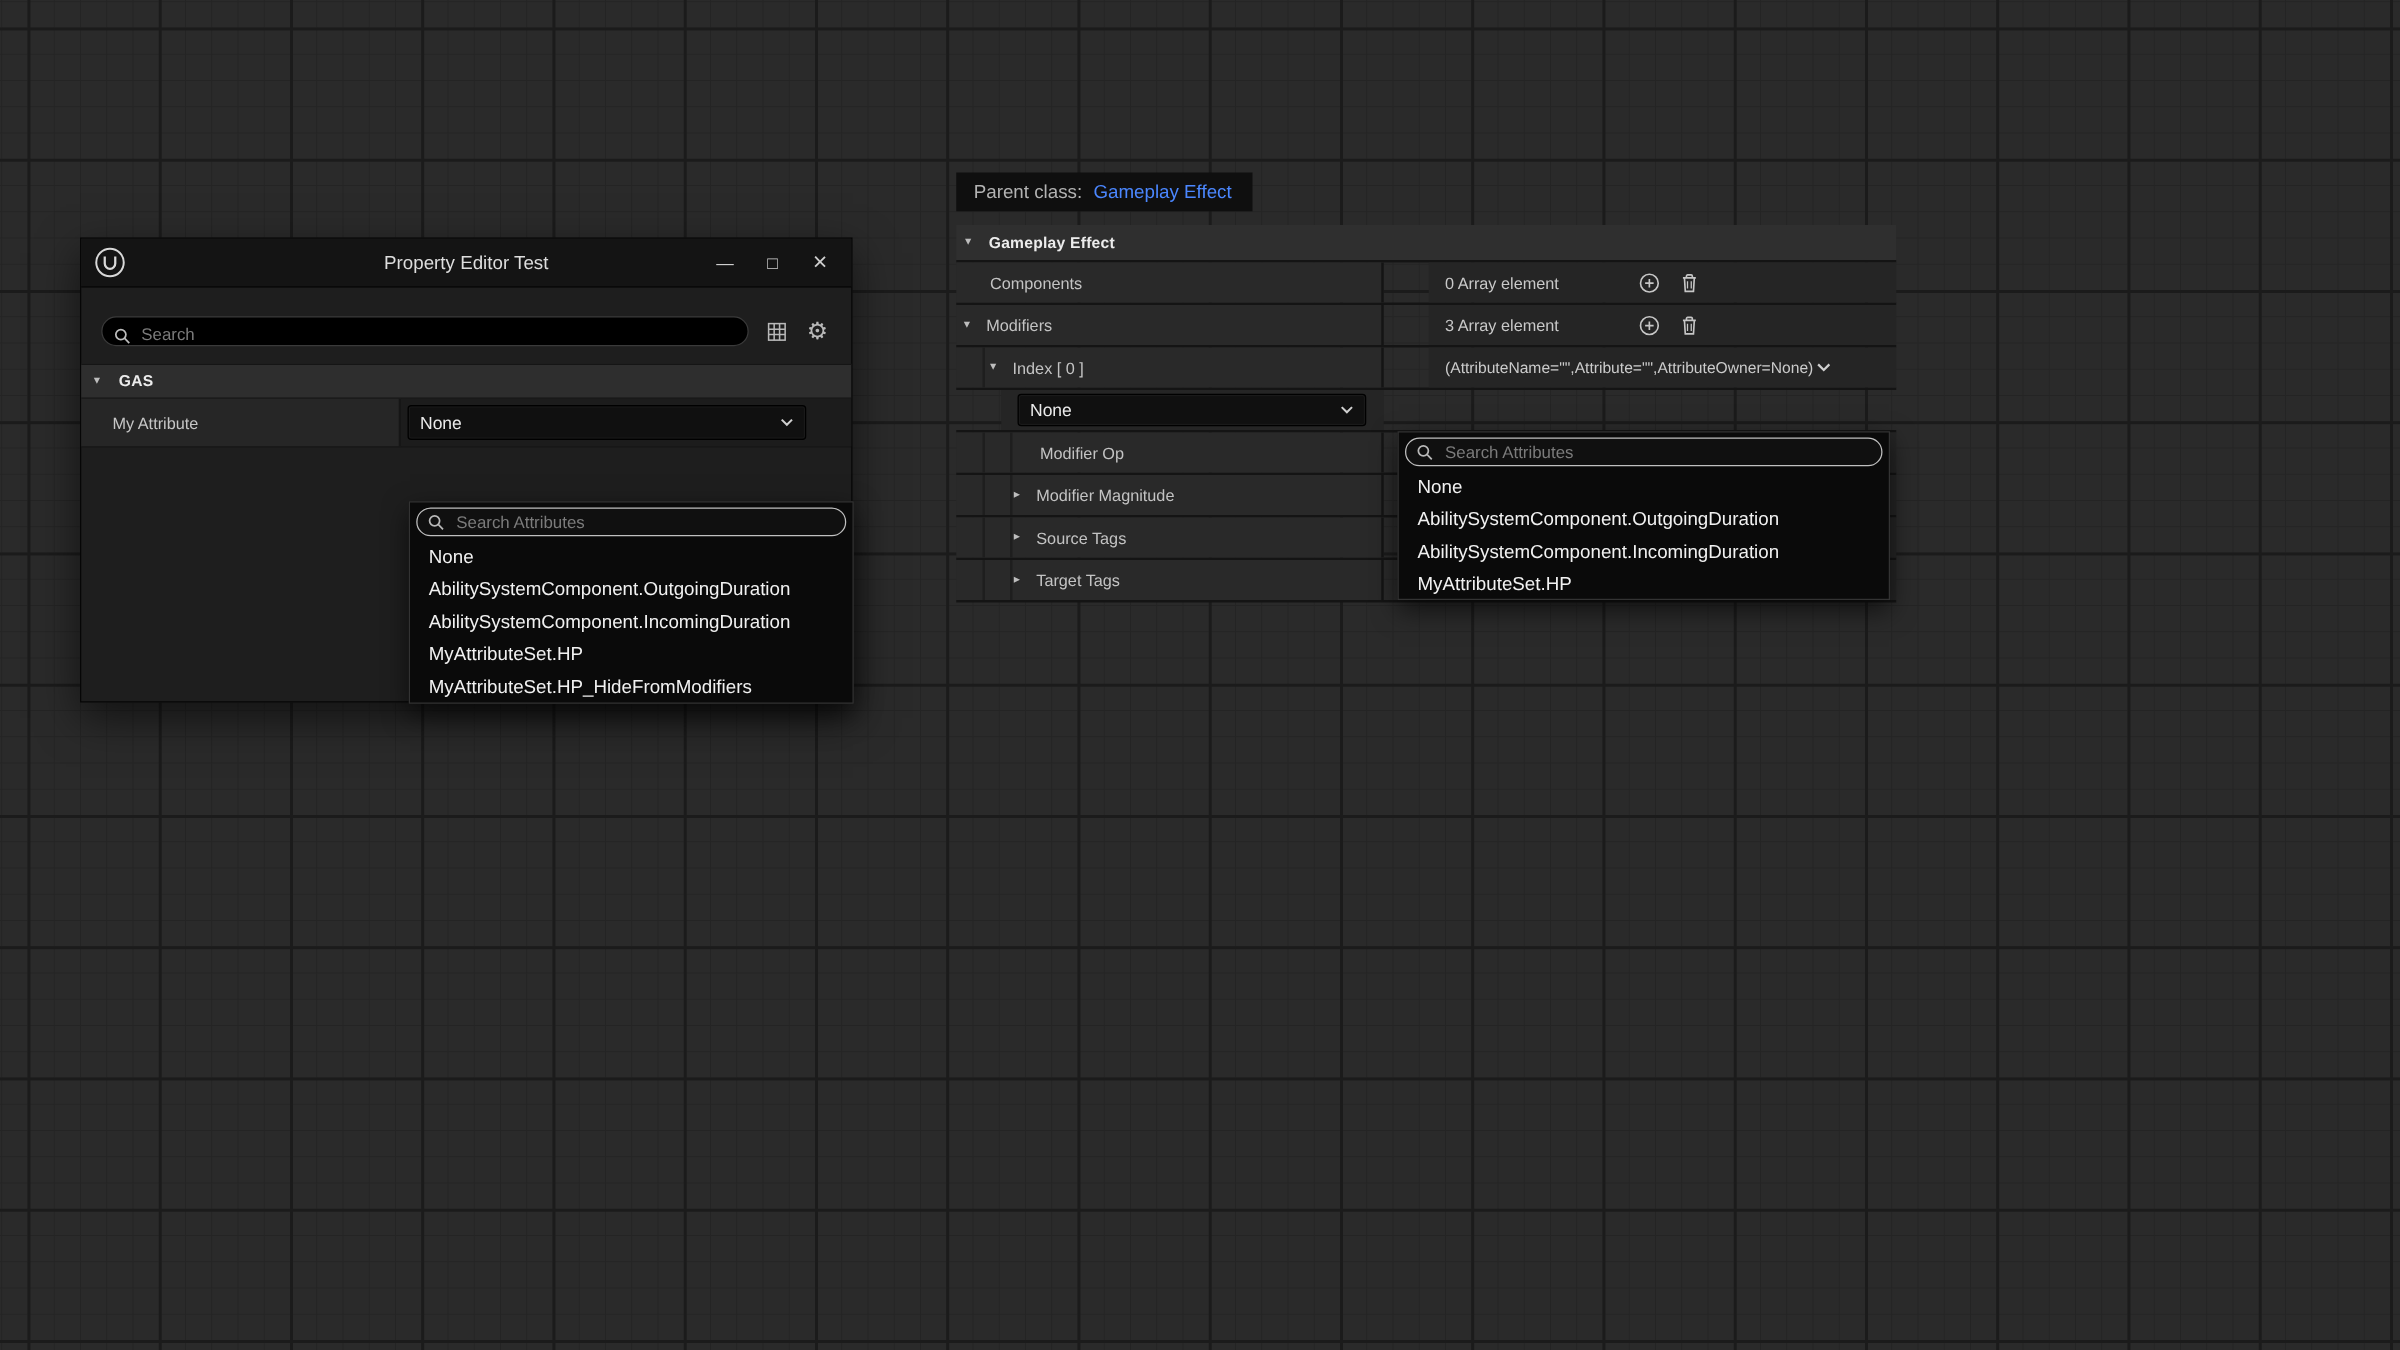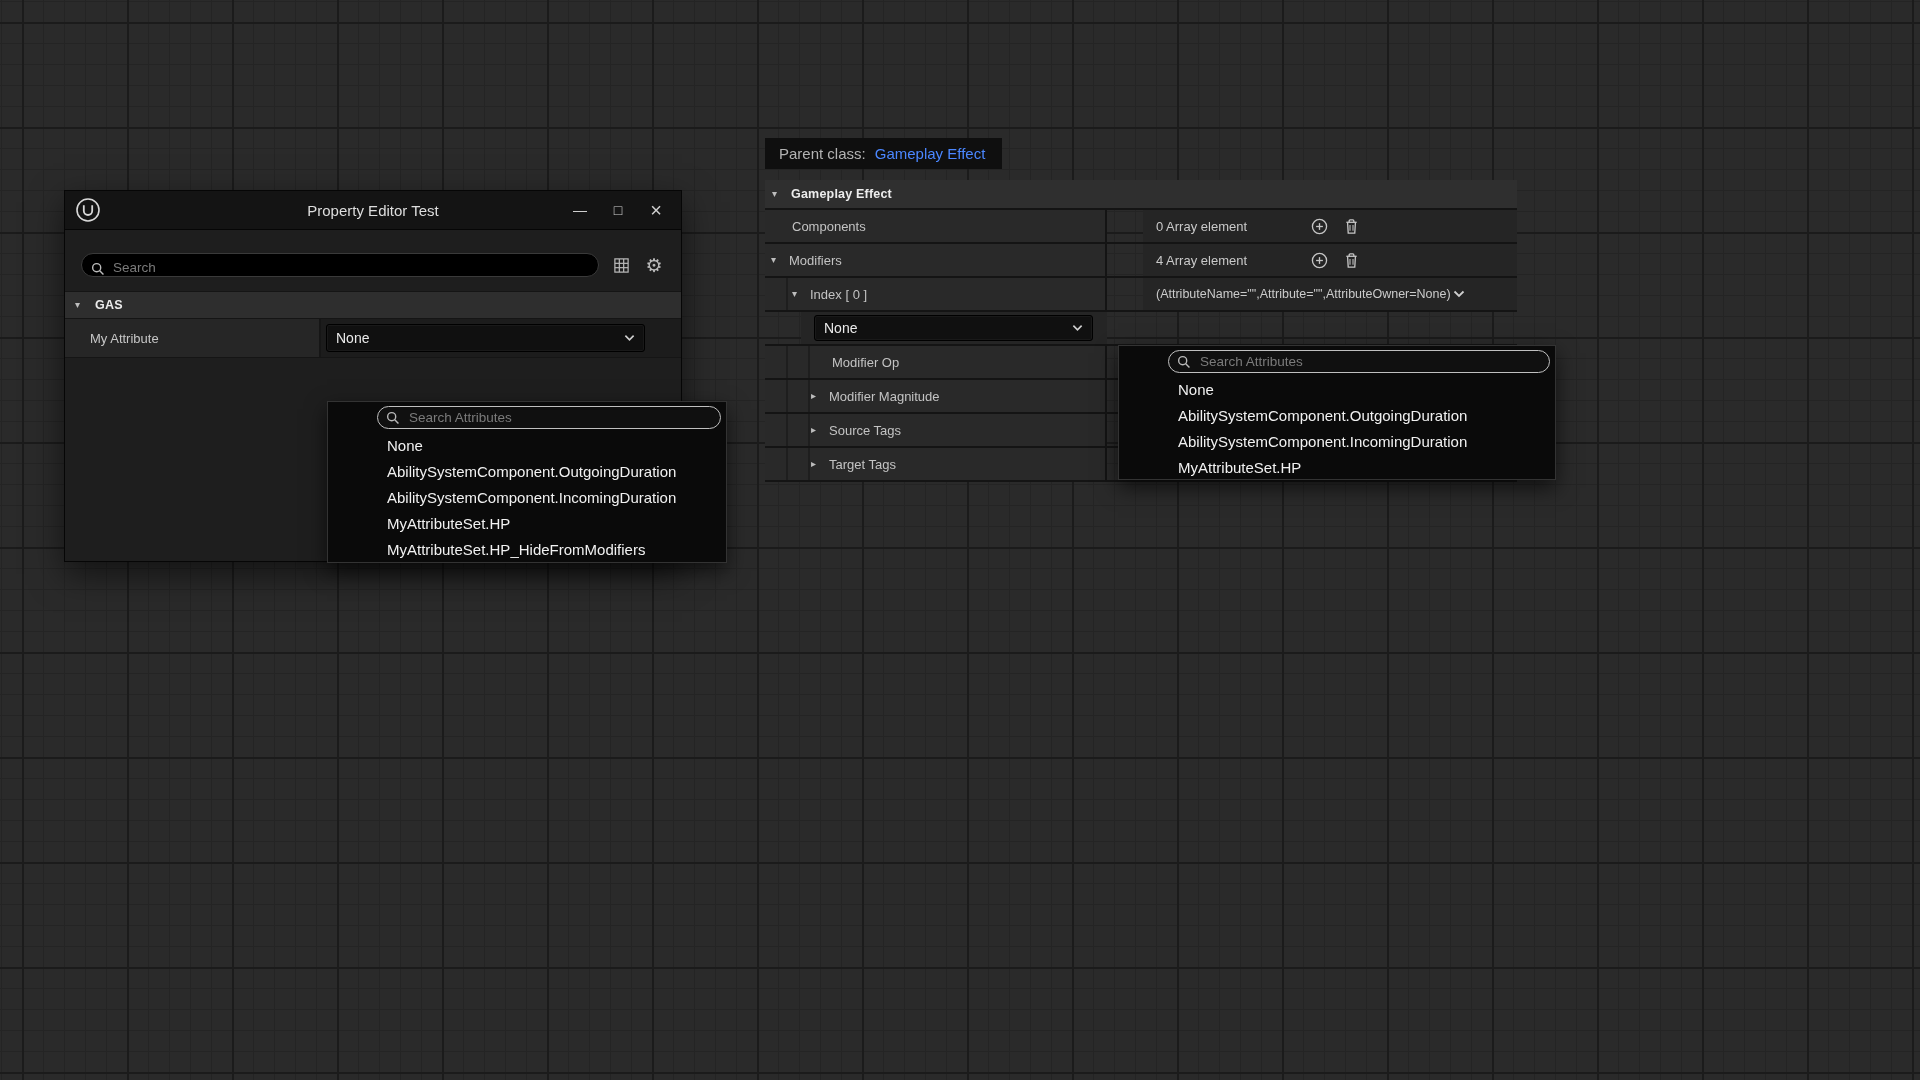--- a/index.html
+++ b/index.html
@@ -55,21 +55,21 @@
     padding-left:25px;color:#c6c6c6;font-size:13px;}
   .prow .v{background:#1c1c1c;display:flex;align-items:center;padding:0 36px 0 5px;}
 
   .combo{flex:1;height:26px;background:#101010;border:1px solid #000;border-radius:3px;
     display:flex;align-items:center;justify-content:space-between;padding:0 9px;
     color:#eaeaea;font-size:14px;box-shadow:inset 0 0 0 1px rgba(255,255,255,.04);}
   .combo .chev{color:#cfcfcf;}
 
   
   .dd{position:absolute;background:#0a0a0a;border:1px solid #333;z-index:8;
-    box-shadow:0 8px 20px rgba(0,0,0,.6);padding-left:44px;}
+    box-shadow:0 8px 20px rgba(0,0,0,.6);}
   .dd1{left:262px;top:210px;width:354px;height:160px;}
   .dd2{left:1118px;top:345px;width:392px;height:133px;}
   .ddsearch{display:flex;align-items:center;gap:7px;margin:4px 5px;height:21px;
     background:#101010;border:1px solid #c0c0c0;border-radius:12px;padding:0 8px;color:#b9b9b9;}
   .ddsearch input{flex:1;min-width:0;background:none;border:none;outline:none;
     color:#dcdcdc;font-size:13.5px;}
   .dditem{line-height:26px;padding-left:15px;font-size:15px;color:#f1f1f1;white-space:nowrap;
     overflow:hidden;}
 
   
@@ -218,21 +218,21 @@
         </button>
       </div>
     </div>
 
     <div class="drow">
       <div class="ncell l0">
         <span class="tri">▾</span>
         <span class="lbl">Modifiers</span>
       </div>
       <div class="vcell">
-        <span class="arrtext">4 Array element</span>
+        <span class="arrtext">3 Array element</span>
         <button class="icbtn">
           <svg viewBox="0 0 18 18" width="17" height="17" stroke="currentColor" stroke-width="1.4" fill="none">
               <circle cx="9" cy="9" r="7.5"></circle>
               <line x1="9" y1="5.4" x2="9" y2="12.6"></line>
               <line x1="5.4" y1="9" x2="12.6" y2="9"></line>
             </svg>
         </button>
         <button class="icbtn">
           <svg viewBox="0 0 16 18" width="15" height="17" stroke="currentColor" fill="none">
               <path d="M2.5 4.5h11" stroke-width="1.4"></path>

